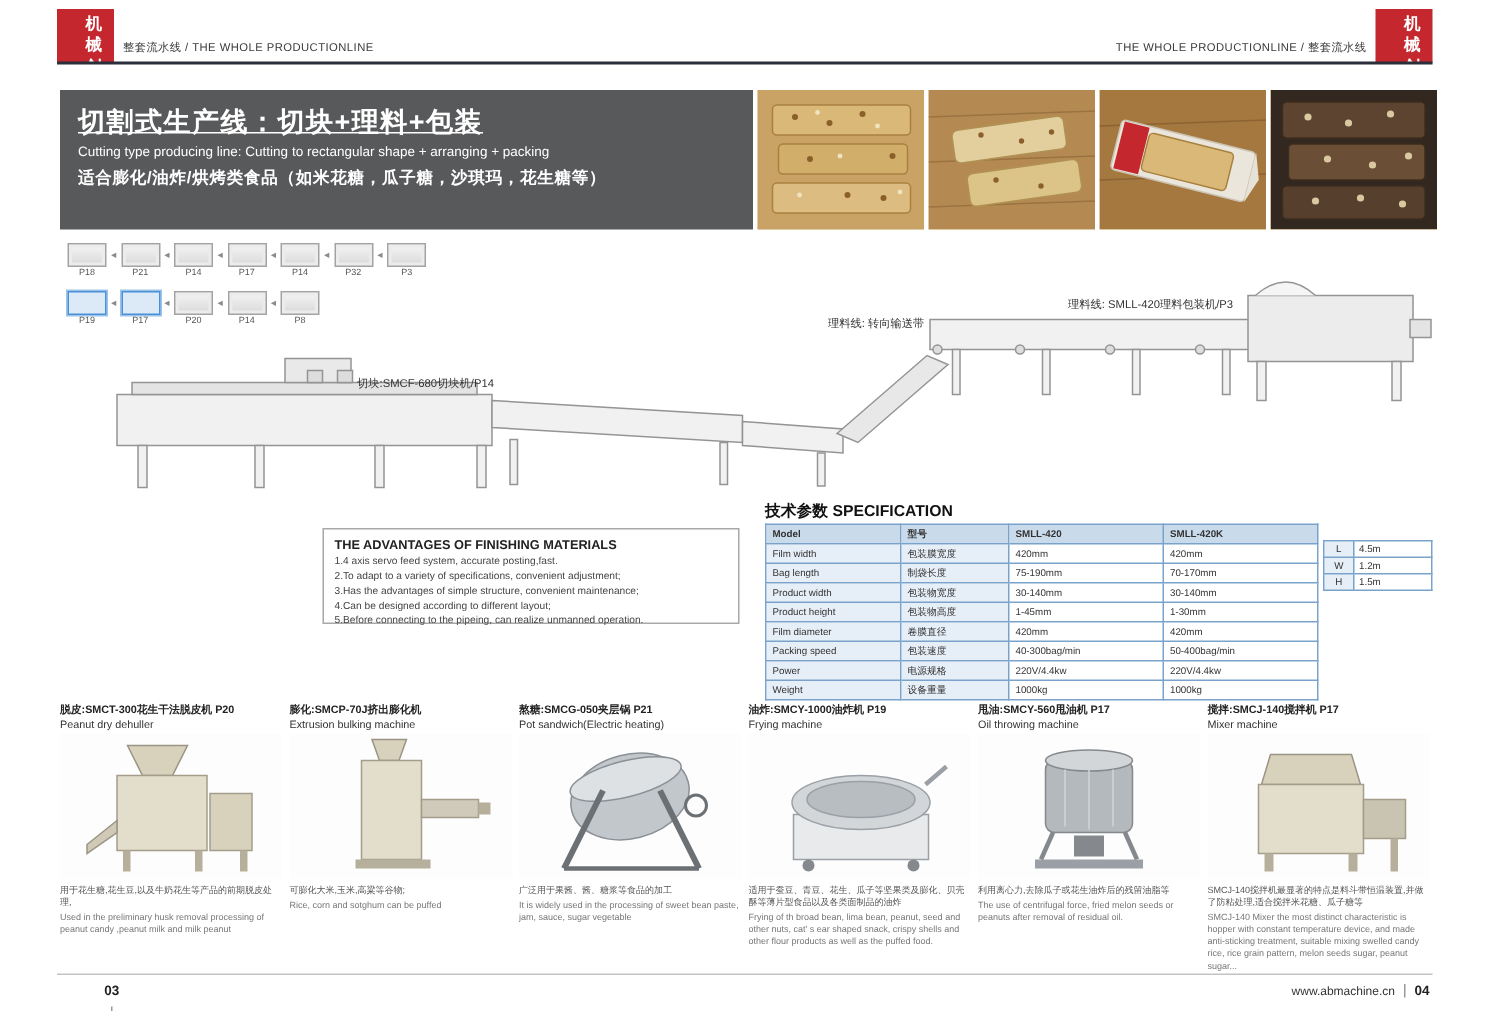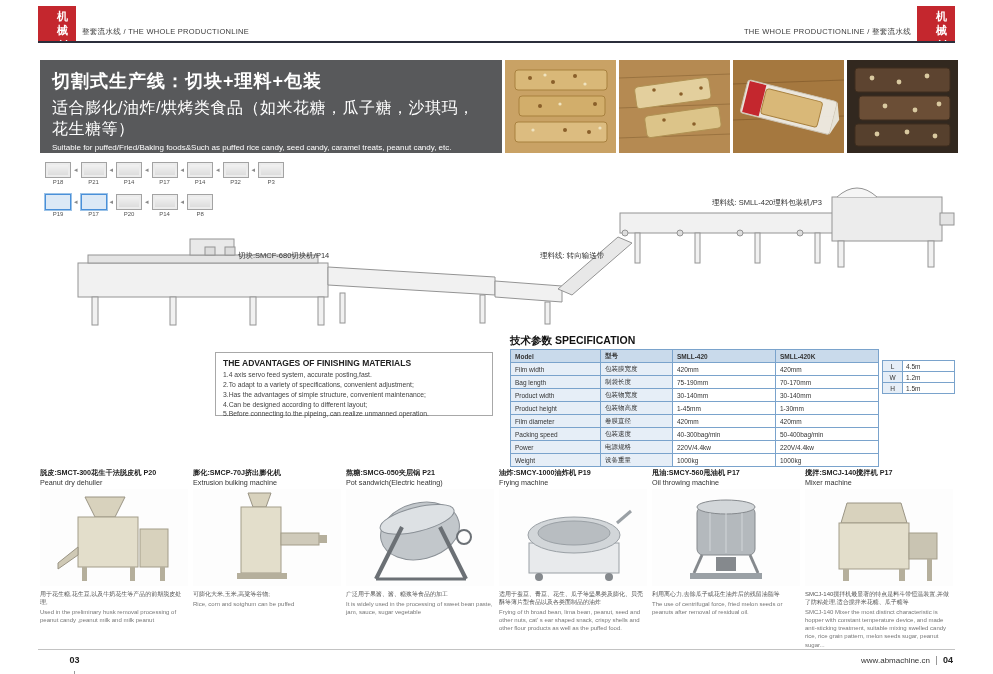--- a/index.html
+++ b/index.html
@@ -8,23 +8,23 @@
 
   
   .logo{position:absolute;top:6px;width:36px;height:36px;background:#c4272e;color:#fff;font-size:11px;font-weight:bold;line-height:1.3;padding:3px 19px;word-break:break-all;text-align:center;}
   .logo.l{left:38px;}  .logo.r{right:38px;}
   .hdr-text{position:absolute;top:27px;font-size:7.5px;color:#3a3a3a;letter-spacing:.3px;}
   .hdr-text.l{left:82px;}  .hdr-text.r{right:82px;}
   .hdr-rule{position:absolute;top:41px;left:38px;right:38px;height:2px;background:#2b2e3b;}
 
   
   .title-block{position:absolute;left:40px;top:60px;width:462px;height:93px;background:#58595b;color:#fff;padding:9px 12px;}
-  .tb-cn{font-size:18px;font-weight:bold;letter-spacing:1px;}
+  .tb-cn{font-size:18px;font-weight:bold;letter-spacing:1px;text-decoration:underline;}
   .tb-en{font-size:9px;margin-top:3px;}
-  .tb-cn2{font-size:16px;font-weight:normal;margin-top:5px;letter-spacing:.5px;}
+  .tb-cn2{font-size:11px;font-weight:bold;margin-top:5px;letter-spacing:.5px;}
   .tb-en2{font-size:8px;margin-top:3px;}
 
   
   .photos{position:absolute;left:505px;top:60px;display:flex;gap:3px;}
   .photo{width:111px;height:93px;overflow:hidden;background:#c9a265;}
   .photo svg{display:block;}
 
   
   .flow{position:absolute;left:45px;top:162px;width:430px;}
   .flow-row{display:flex;align-items:flex-start;gap:3px;margin-bottom:9px;}
@@ -78,22 +78,22 @@
 <div class="page">
 
   <div class="logo l">机械创新</div>
   <div class="logo r">机械创新</div>
   <div class="hdr-text l">整套流水线 / THE WHOLE PRODUCTIONLINE</div>
   <div class="hdr-text r">THE WHOLE PRODUCTIONLINE / 整套流水线</div>
   <div class="hdr-rule"></div>
 
   <div class="title-block">
     <div class="tb-cn">切割式生产线：切块+理料+包装</div>
+    <div class="tb-en">Cutting type producing line:  Cutting to rectangular shape + arranging + packing</div>
     <div class="tb-cn2">适合膨化/油炸/烘烤类食品（如米花糖，瓜子糖，沙琪玛，花生糖等）</div>
-    <div class="tb-en2">Suitable for puffed/Fried/Baking foods&amp;Such as puffed rice candy, seed candy, caramel treats, peanut candy, etc.</div>
   </div>
 
   <div class="photos">
     <div class="photo">
       <svg width="111" height="93" viewBox="0 0 111 93">
         <rect width="111" height="93" fill="#c9a265"></rect>
         <rect x="10" y="10" width="92" height="20" rx="3" fill="#d9b878" stroke="#a8813f"></rect>
         <rect x="14" y="36" width="86" height="20" rx="3" fill="#d2ae6b" stroke="#a8813f"></rect>
         <rect x="10" y="62" width="92" height="20" rx="3" fill="#dcbc80" stroke="#a8813f"></rect>
         <g fill="#8a5f2a">
@@ -270,21 +270,21 @@
         </span>
         <span class="flow-arrow">◂</span>
         <span class="flow-item">
           <span class="flow-box"></span>
           <span class="flow-label">P8</span>
         </span>
       </div>
   </div>
 
   <div class="diag-label" style="left:238px;top:251px;">切块:SMCF-680切块机/P14</div>
-  <div class="diag-label" style="left:540px;top:211px;margin-top:40px;">理料线: 转向输送带</div>
+  <div class="diag-label" style="left:552px;top:211px;">理料线: 转向输送带</div>
   <div class="diag-label" style="left:712px;top:198px;">理料线: SMLL-420理料包装机/P3</div>
 
   <div class="adv en">
     <div class="adv-title">THE ADVANTAGES OF FINISHING MATERIALS</div>
     <div>
         <div class="adv-item">1.4 axis servo feed system, accurate posting,fast.</div>
         <div class="adv-item">2.To adapt to a variety of specifications, convenient adjustment;</div>
         <div class="adv-item">3.Has the advantages of simple structure, convenient maintenance;</div>
         <div class="adv-item">4.Can be designed according to different layout;</div>
         <div class="adv-item">5.Before connecting to the pipeing, can realize unmanned operation.</div>

